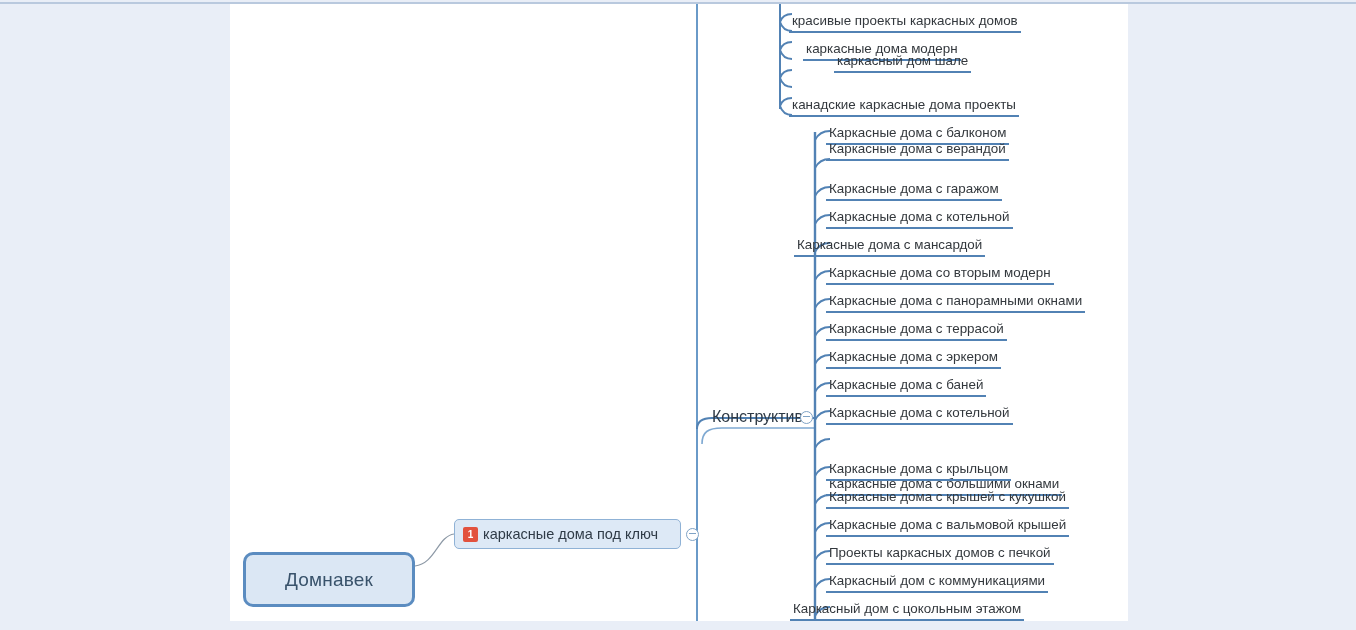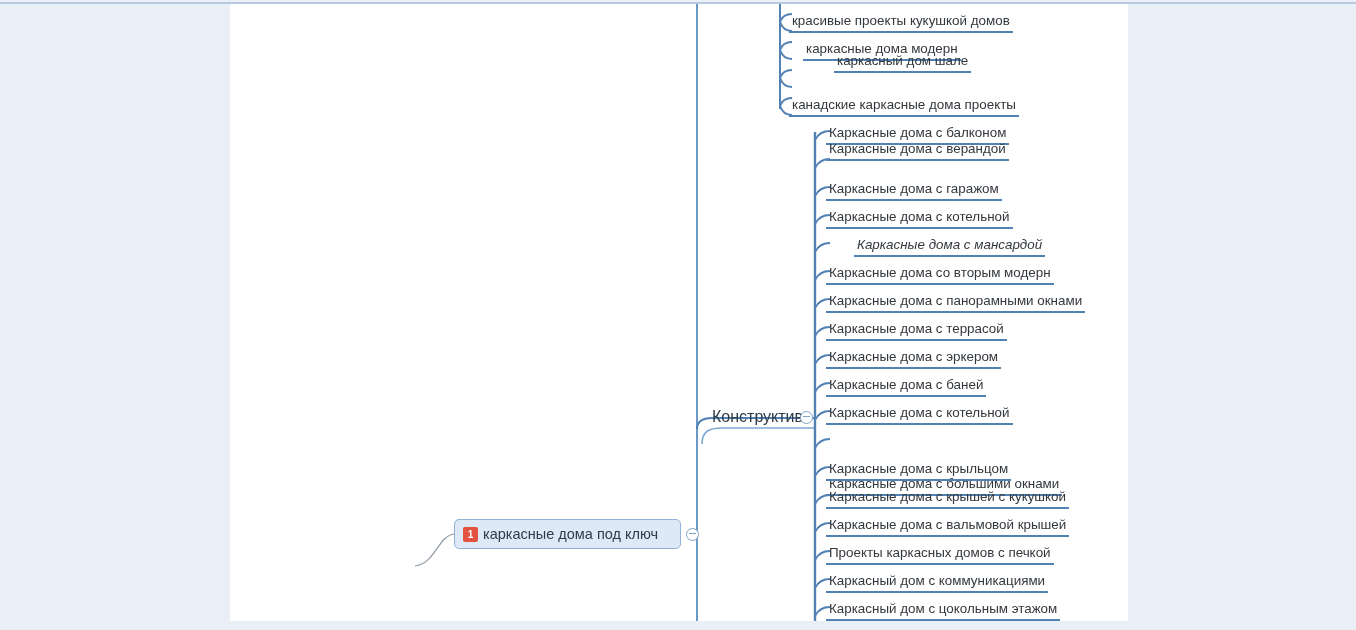--- a/index.html
+++ b/index.html
@@ -177,48 +177,51 @@
       <path d="M 585 444 C 588 438 594 435 600 435"></path>
       <path d="M 585 472 C 588 466 594 463 600 463"></path>
       <path d="M 585 500 C 588 494 594 491 600 491"></path>
       <path d="M 585 528 C 588 522 594 519 600 519"></path>
       <path d="M 585 556 C 588 550 594 547 600 547"></path>
       <path d="M 585 584 C 588 578 594 575 600 575"></path>
       <path d="M 585 612 C 588 606 594 603 600 603"></path>
     </g>
   </svg>
 
+  <div id="root-node">
+    <span>Домнавек</span>
+  </div>
 
   <div id="l1-node">
     <span id="l1-badge">1</span>
     <span>каркасные дома под ключ</span>
   </div>
   <div id="toggle-l1" class="toggle"></div>
 
   <div id="konstruktiv-label">Конструктив:</div>
   <div id="toggle-konstruktiv" class="toggle"></div>
 
   <div id="leaf-layer">
-      <div class="leaf" style="left: 559px; top: 8px;">красивые проекты кукушкой домов</div>
+      <div class="leaf" style="left: 559px; top: 8px;">красивые проекты каркасных домов</div>
       <div class="leaf" style="left: 559px; top: 36px; margin-left: 14px;">каркасные дома модерн</div>
       <div class="leaf" style="left: 559px; top: 48px; margin-left: 45px;">каркасный дом шале</div>
       <div class="leaf" style="left: 559px; top: 92px;">канадские каркасные дома проекты</div>
       <div class="leaf" style="left: 596px; top: 120px;">Каркасные дома с балконом</div>
       <div class="leaf" style="left: 596px; top: 136px; text-align: center;">Каркасные дома с верандой</div>
       <div class="leaf" style="left: 596px; top: 176px;">Каркасные дома с гаражом</div>
       <div class="leaf" style="left: 596px; top: 204px;">Каркасные дома с котельной</div>
-      <div class="leaf" style="left: 624px; top: 232px; font-style: italic;">Каркасные дома с мансардой</div>
+      <div class="leaf" style="left: 564px; top: 232px;">Каркасные дома с мансардой</div>
       <div class="leaf" style="left: 596px; top: 260px;">Каркасные дома со вторым модерн</div>
       <div class="leaf" style="left: 596px; top: 288px;">Каркасные дома с панорамными окнами</div>
       <div class="leaf" style="left: 596px; top: 316px;">Каркасные дома с террасой</div>
       <div class="leaf" style="left: 596px; top: 344px;">Каркасные дома с эркером</div>
       <div class="leaf" style="left: 596px; top: 372px;">Каркасные дома с баней</div>
       <div class="leaf" style="left: 596px; top: 400px;">Каркасные дома с котельной</div>
       <div class="leaf" style="left: 596px; top: 428px; margin-top: 43px;">Каркасные дома с большими окнами</div>
       <div class="leaf" style="left: 596px; top: 456px;">Каркасные дома с крыльцом</div>
       <div class="leaf" style="left: 596px; top: 484px;">Каркасные дома с крышей с кукушкой</div>
       <div class="leaf" style="left: 596px; top: 512px;">Каркасные дома с вальмовой крышей</div>
       <div class="leaf" style="left: 596px; top: 540px;">Проекты каркасных домов с печкой</div>
       <div class="leaf" style="left: 596px; top: 568px;">Каркасный дом с коммуникациями</div>
-      <div class="leaf" style="left: 596px; top: 596px;">Каркасный дом с цокольным этажом</div>
+      <div class="leaf" style="left: 560px; top: 596px;">Каркасный дом с цокольным этажом</div>
     </div>
 
 </div>
 
 </body></html>

